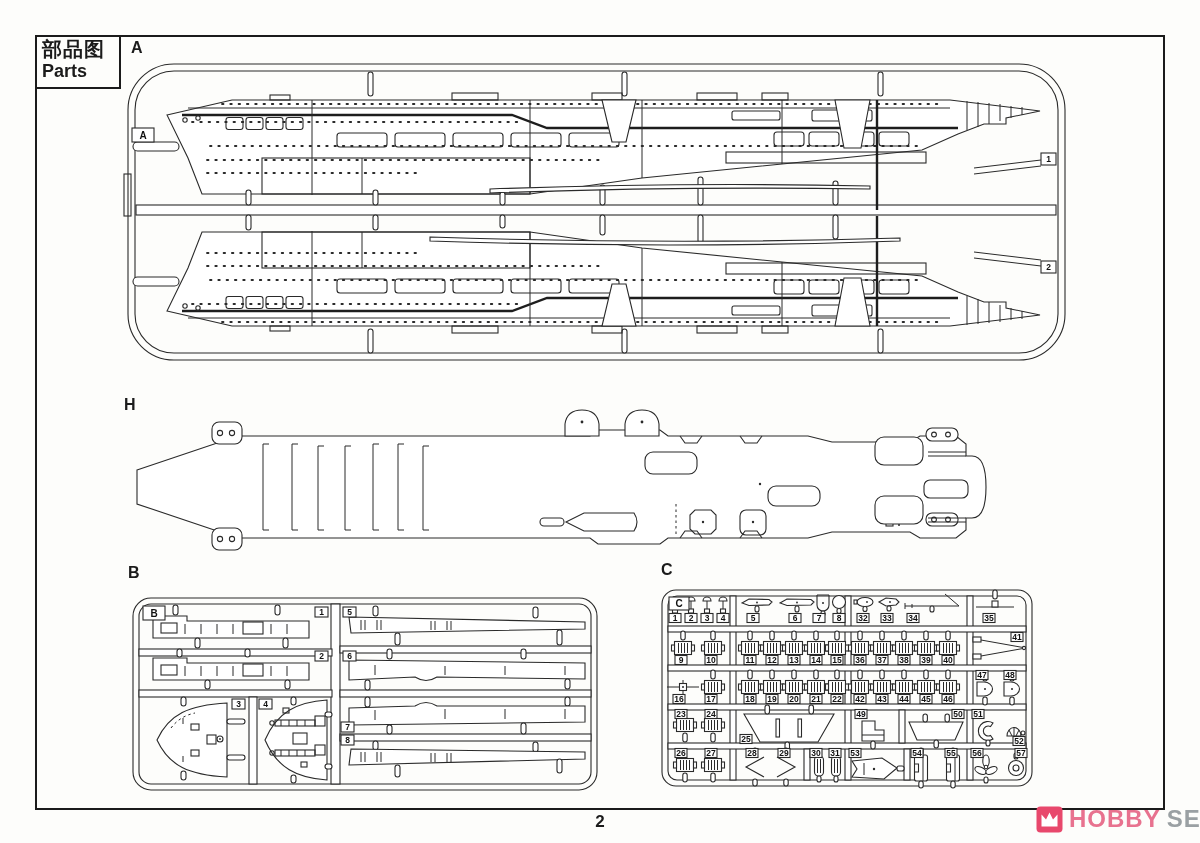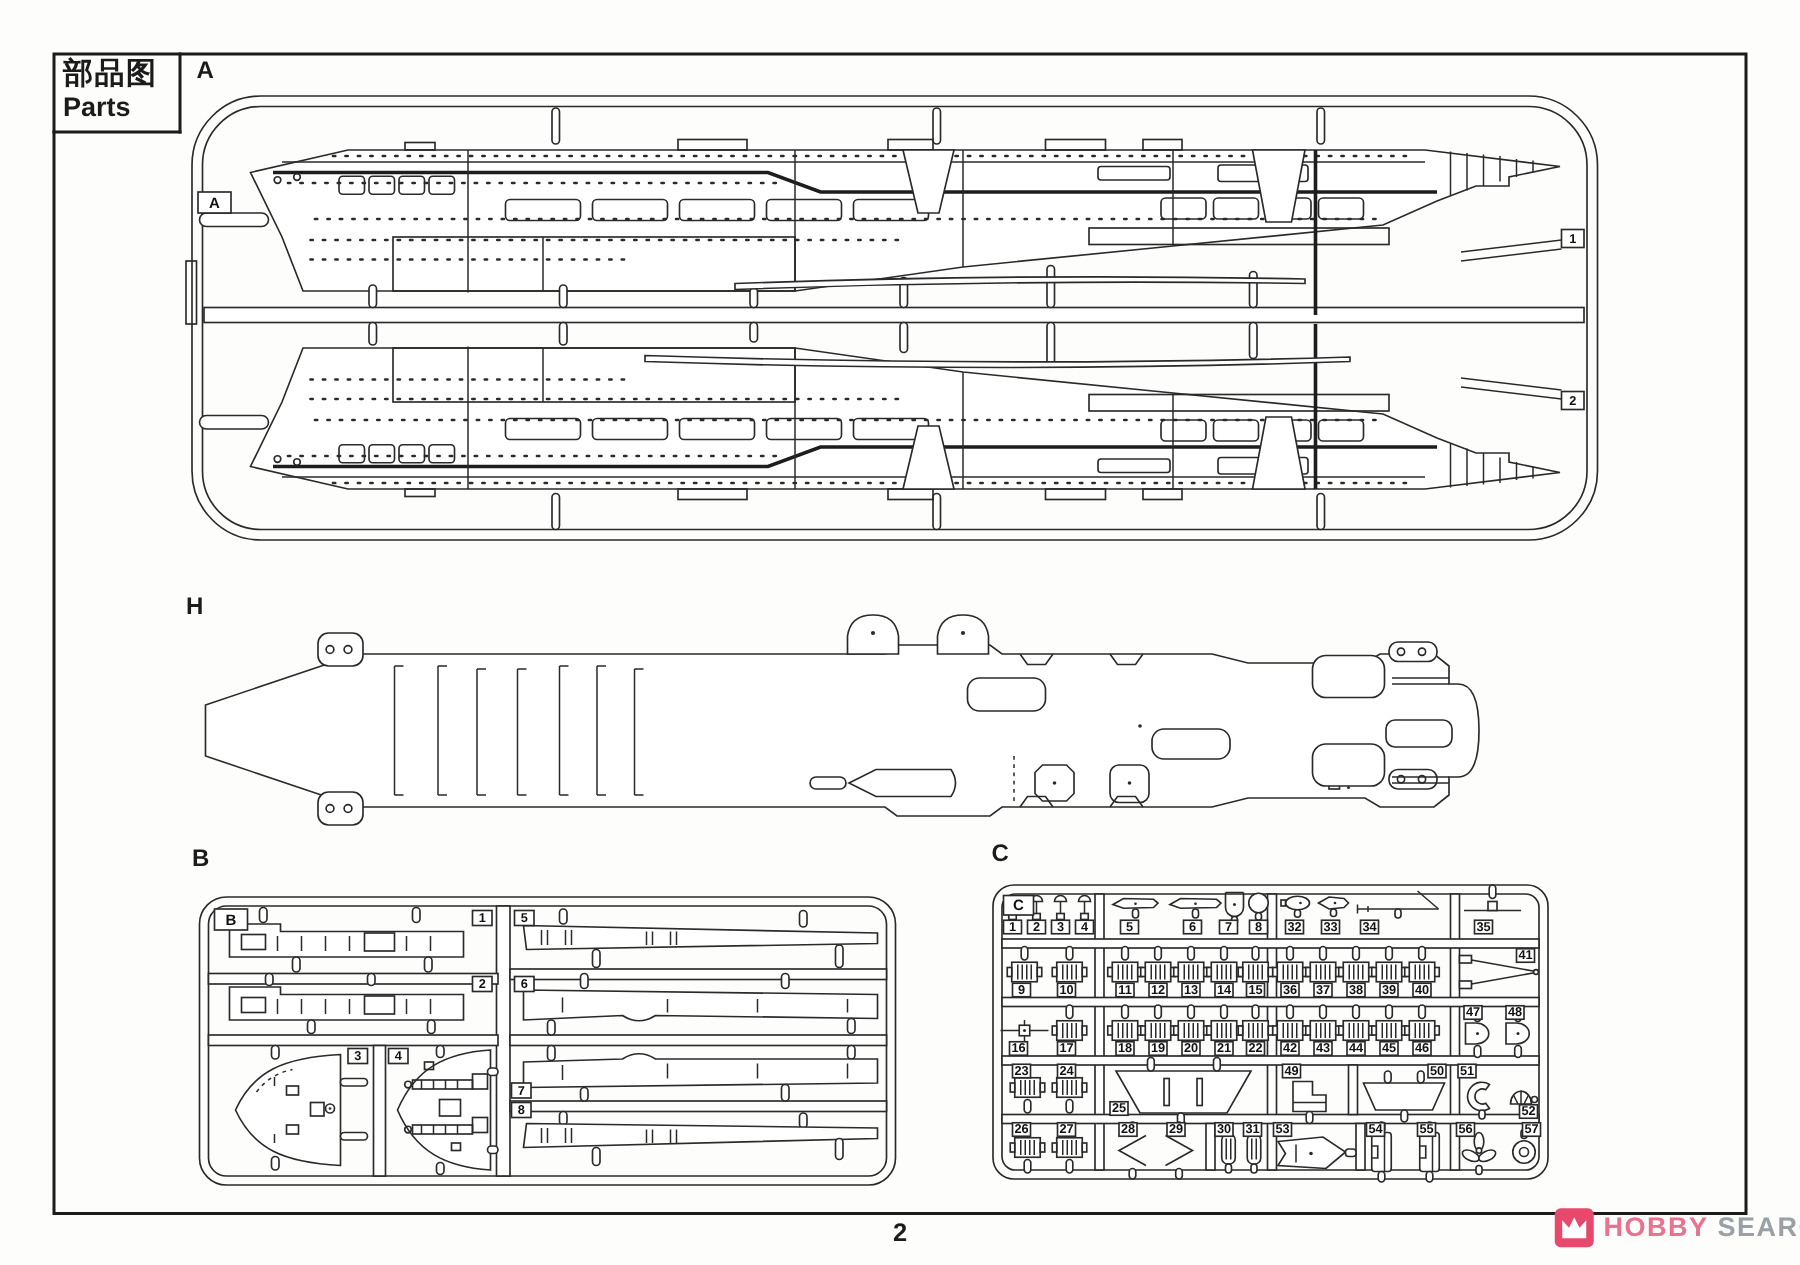--- a/index.html
+++ b/index.html
@@ -14,21 +14,21 @@
   .sn{fill:none;stroke:#2a2a2a;stroke-width:1.1;}
   .l{stroke:#2a2a2a;stroke-width:1;fill:none;}
   .thk{stroke:#1d1d1d;stroke-width:2.4;fill:none;}
   .dots{stroke:#2a2a2a;stroke-width:1.8;fill:none;stroke-dasharray:1.5 6.8;stroke-linecap:round;}
   .dsh{stroke:#2a2a2a;stroke-width:1;fill:none;stroke-dasharray:2.5 3;}
   text.tag{font-family:"Liberation Sans",sans-serif;font-size:8.5px;font-weight:bold;fill:#111;text-anchor:middle;}
   text.tagbig{font-family:"Liberation Sans",sans-serif;font-size:10px;font-weight:bold;fill:#111;text-anchor:middle;}
   #footer-kit{left:37px;top:812px;font-size:17px;font-weight:bold;letter-spacing:.5px;margin-top:44px;}
   #footer-page{left:560px;top:812px;width:80px;text-align:center;font-size:17px;font-weight:bold;}
   #brand-logo{left:1036px;top:805px;display:flex;align-items:center;gap:6px;}
-  #brand-logo .t{font-size:18px;font-weight:bold;letter-spacing:1px;}
+  #brand-logo .t{font-size:24px;font-weight:bold;letter-spacing:1px;}
 </style>
 </head>
 <body>
 
 <div id="page">
 
   <div id="border-frame" class="abs"></div>
 
   <div id="corner-box" class="abs">
     <div class="cn">部品图</div>

